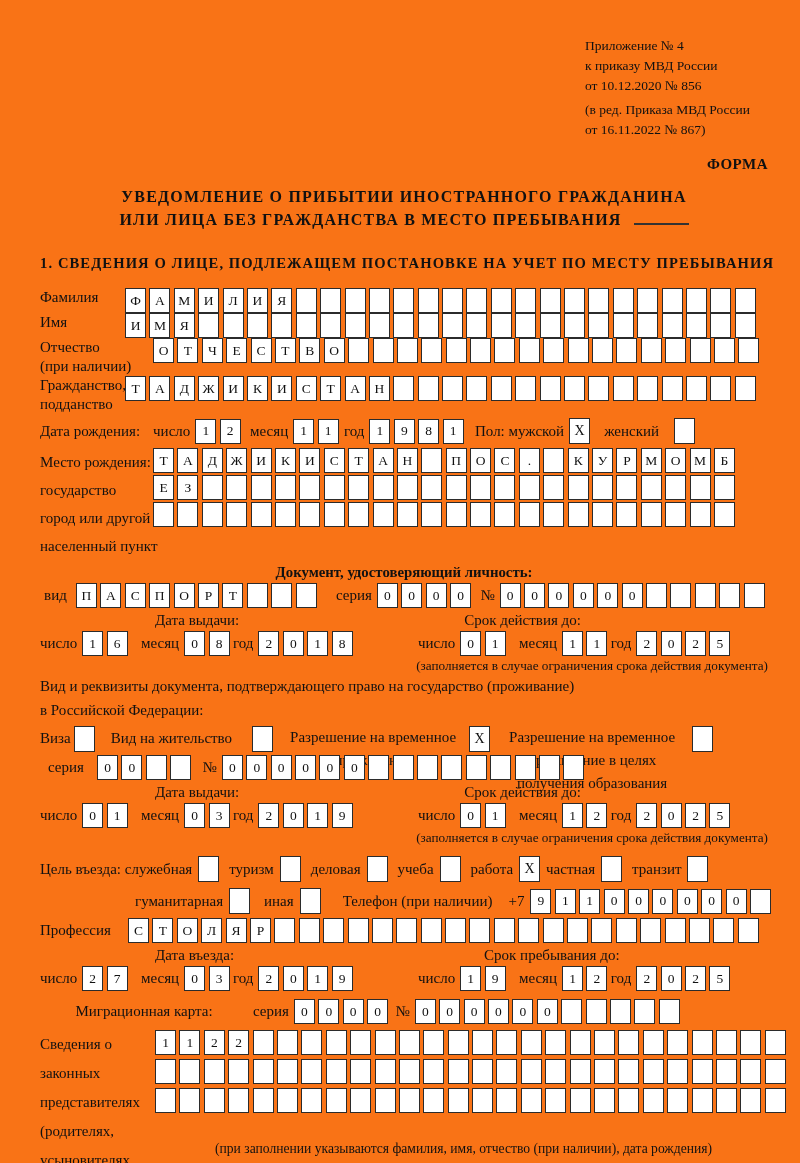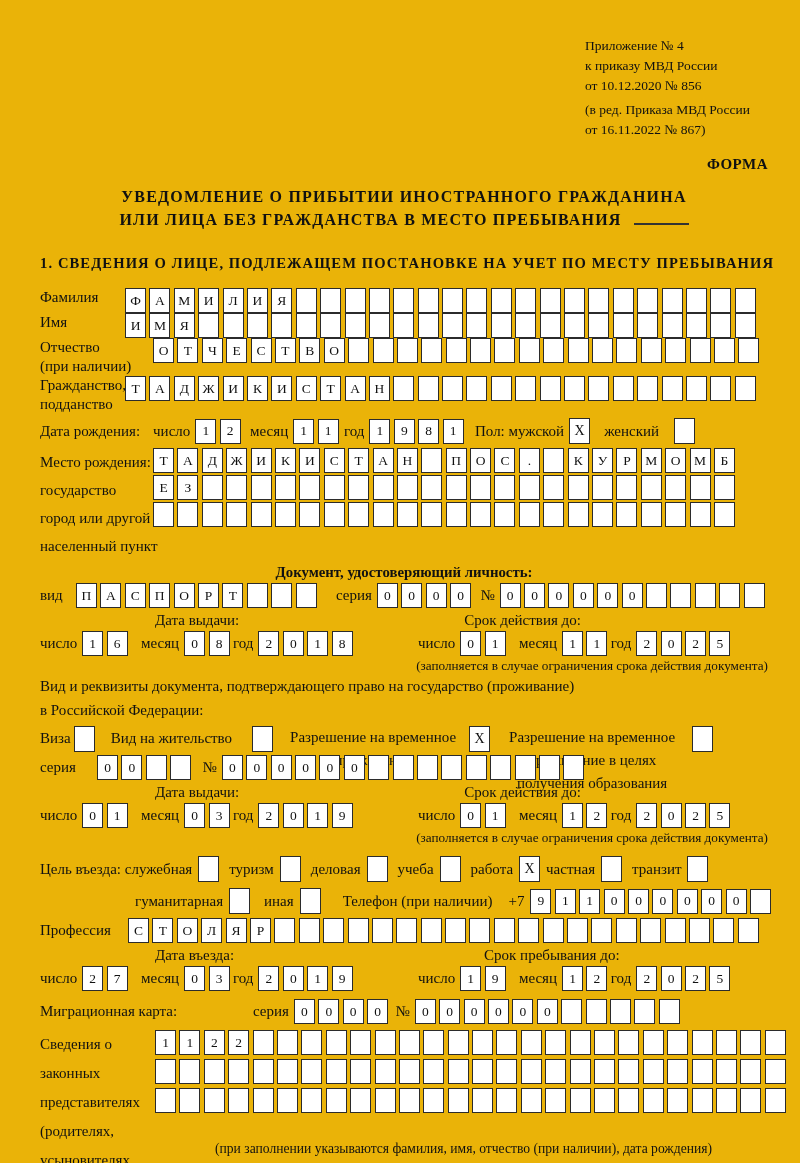--- a/index.html
+++ b/index.html
@@ -1,19 +1,19 @@
 <!DOCTYPE html>
 <html><head>
 <meta charset="utf-8">
 <style>
   * { box-sizing: content-box; }
   html,body { margin:0; padding:0; background:#ffffff; }
   .page {
     width:800px; height:1163px; overflow:hidden; position:relative;
-    background:#eab308; color:#111;
+    background:#f97316; color:#111;
     font-family:"Liberation Serif","DejaVu Serif",serif;
     font-size:15px;
   }
   .inner { padding:36px 32px 0 40px; }
 
   
   .appendix { width:190px; margin-left:545px; font-size:13.5px; line-height:20px; }
   .appendix .gap { height:4px; }
   .forma { text-align:right; font-weight:bold; font-size:15px; margin-top:16px; letter-spacing:.5px; }
 
@@ -40,21 +40,21 @@
   }
   .cb {
     width:19px; height:24px; border:1.6px solid #2b2b2b;
     display:inline-flex; align-items:center; justify-content:center;
     font-size:14px; flex:none; background:#fff;
   }
   .mt2 { margin-top:2px; }
 
   
   .daterow { display:flex; align-items:center; margin-top:2px; }
-  .daterow .dlbl { margin-right:5px; }
+  .daterow .dlbl { margin-right:5px;text-align:center; }
   .dhead { display:flex; font-size:15px; margin-top:4px; }
 
   .note-right { text-align:right; font-size:13.2px; margin-top:2px; }
   .intro { font-size:15px; line-height:24px; }
 
   .optrow { display:flex; align-items:flex-start; margin-top:4px; }
   .optcenter { text-align:center; font-size:15px; line-height:23px; }
 
   .purpose { display:flex; align-items:center; margin-top:10px; flex-wrap:nowrap; }
   .purpose .plbl { margin-right:6px;text-align:right; }

